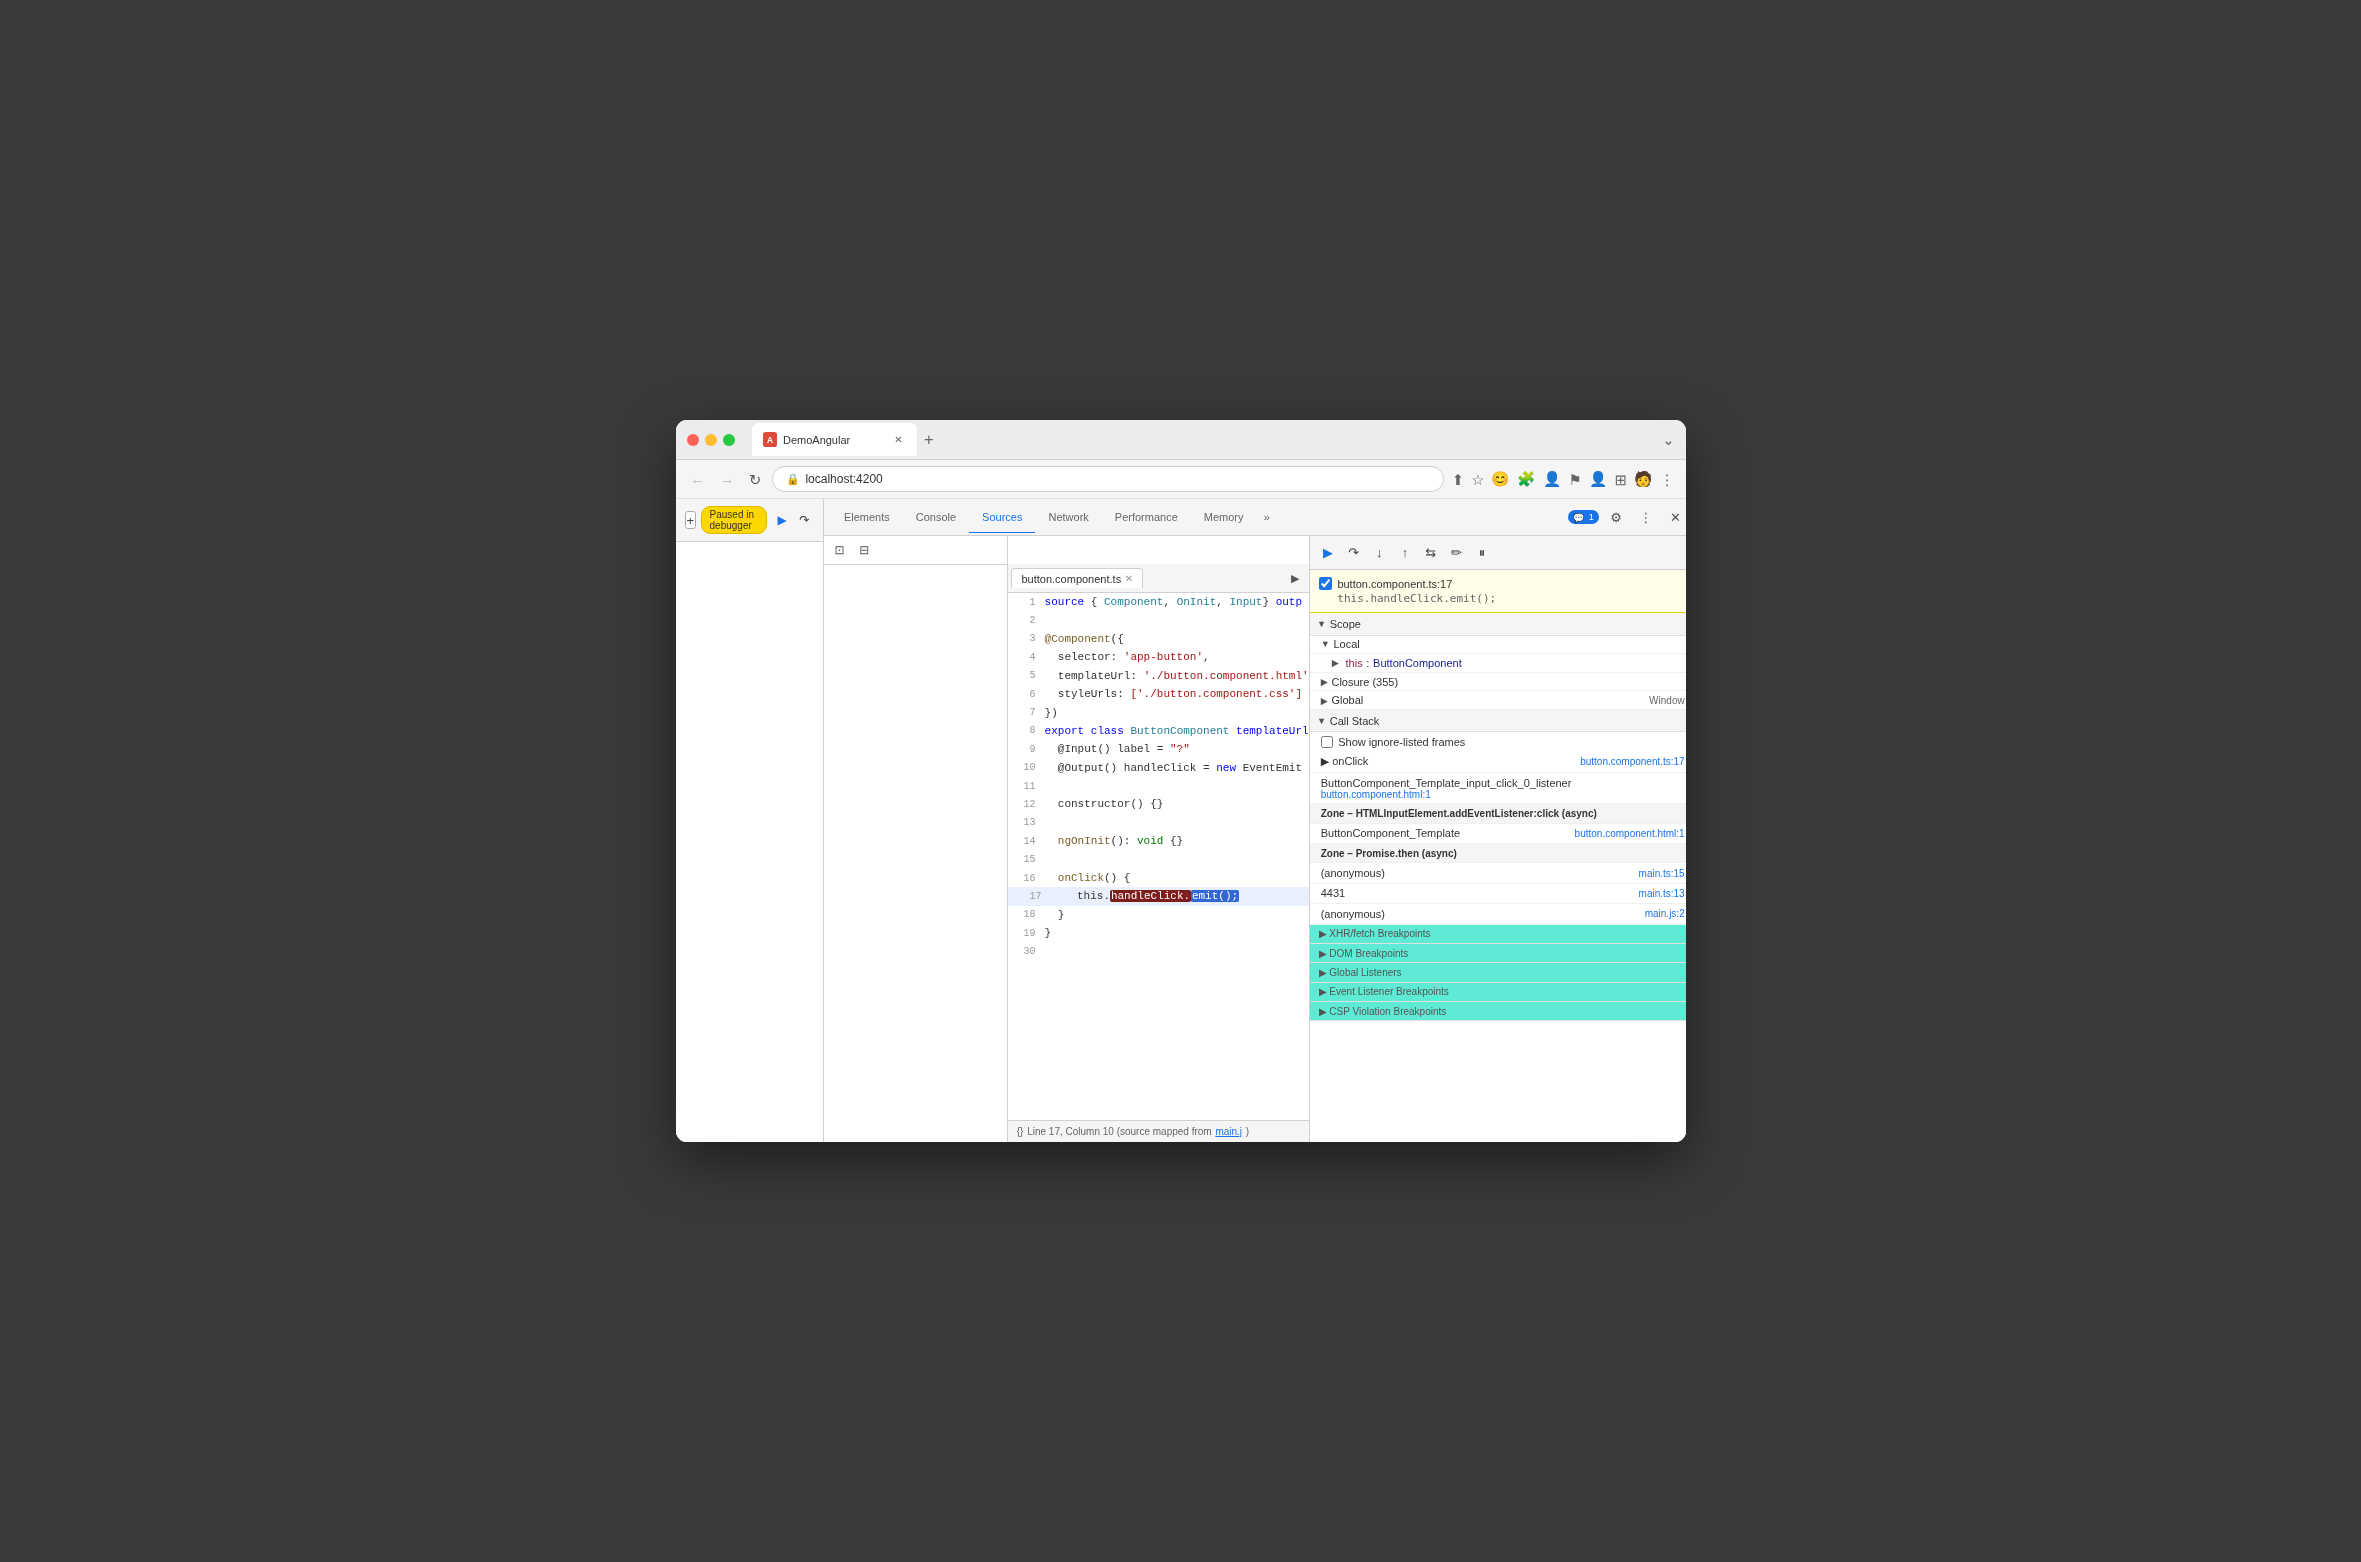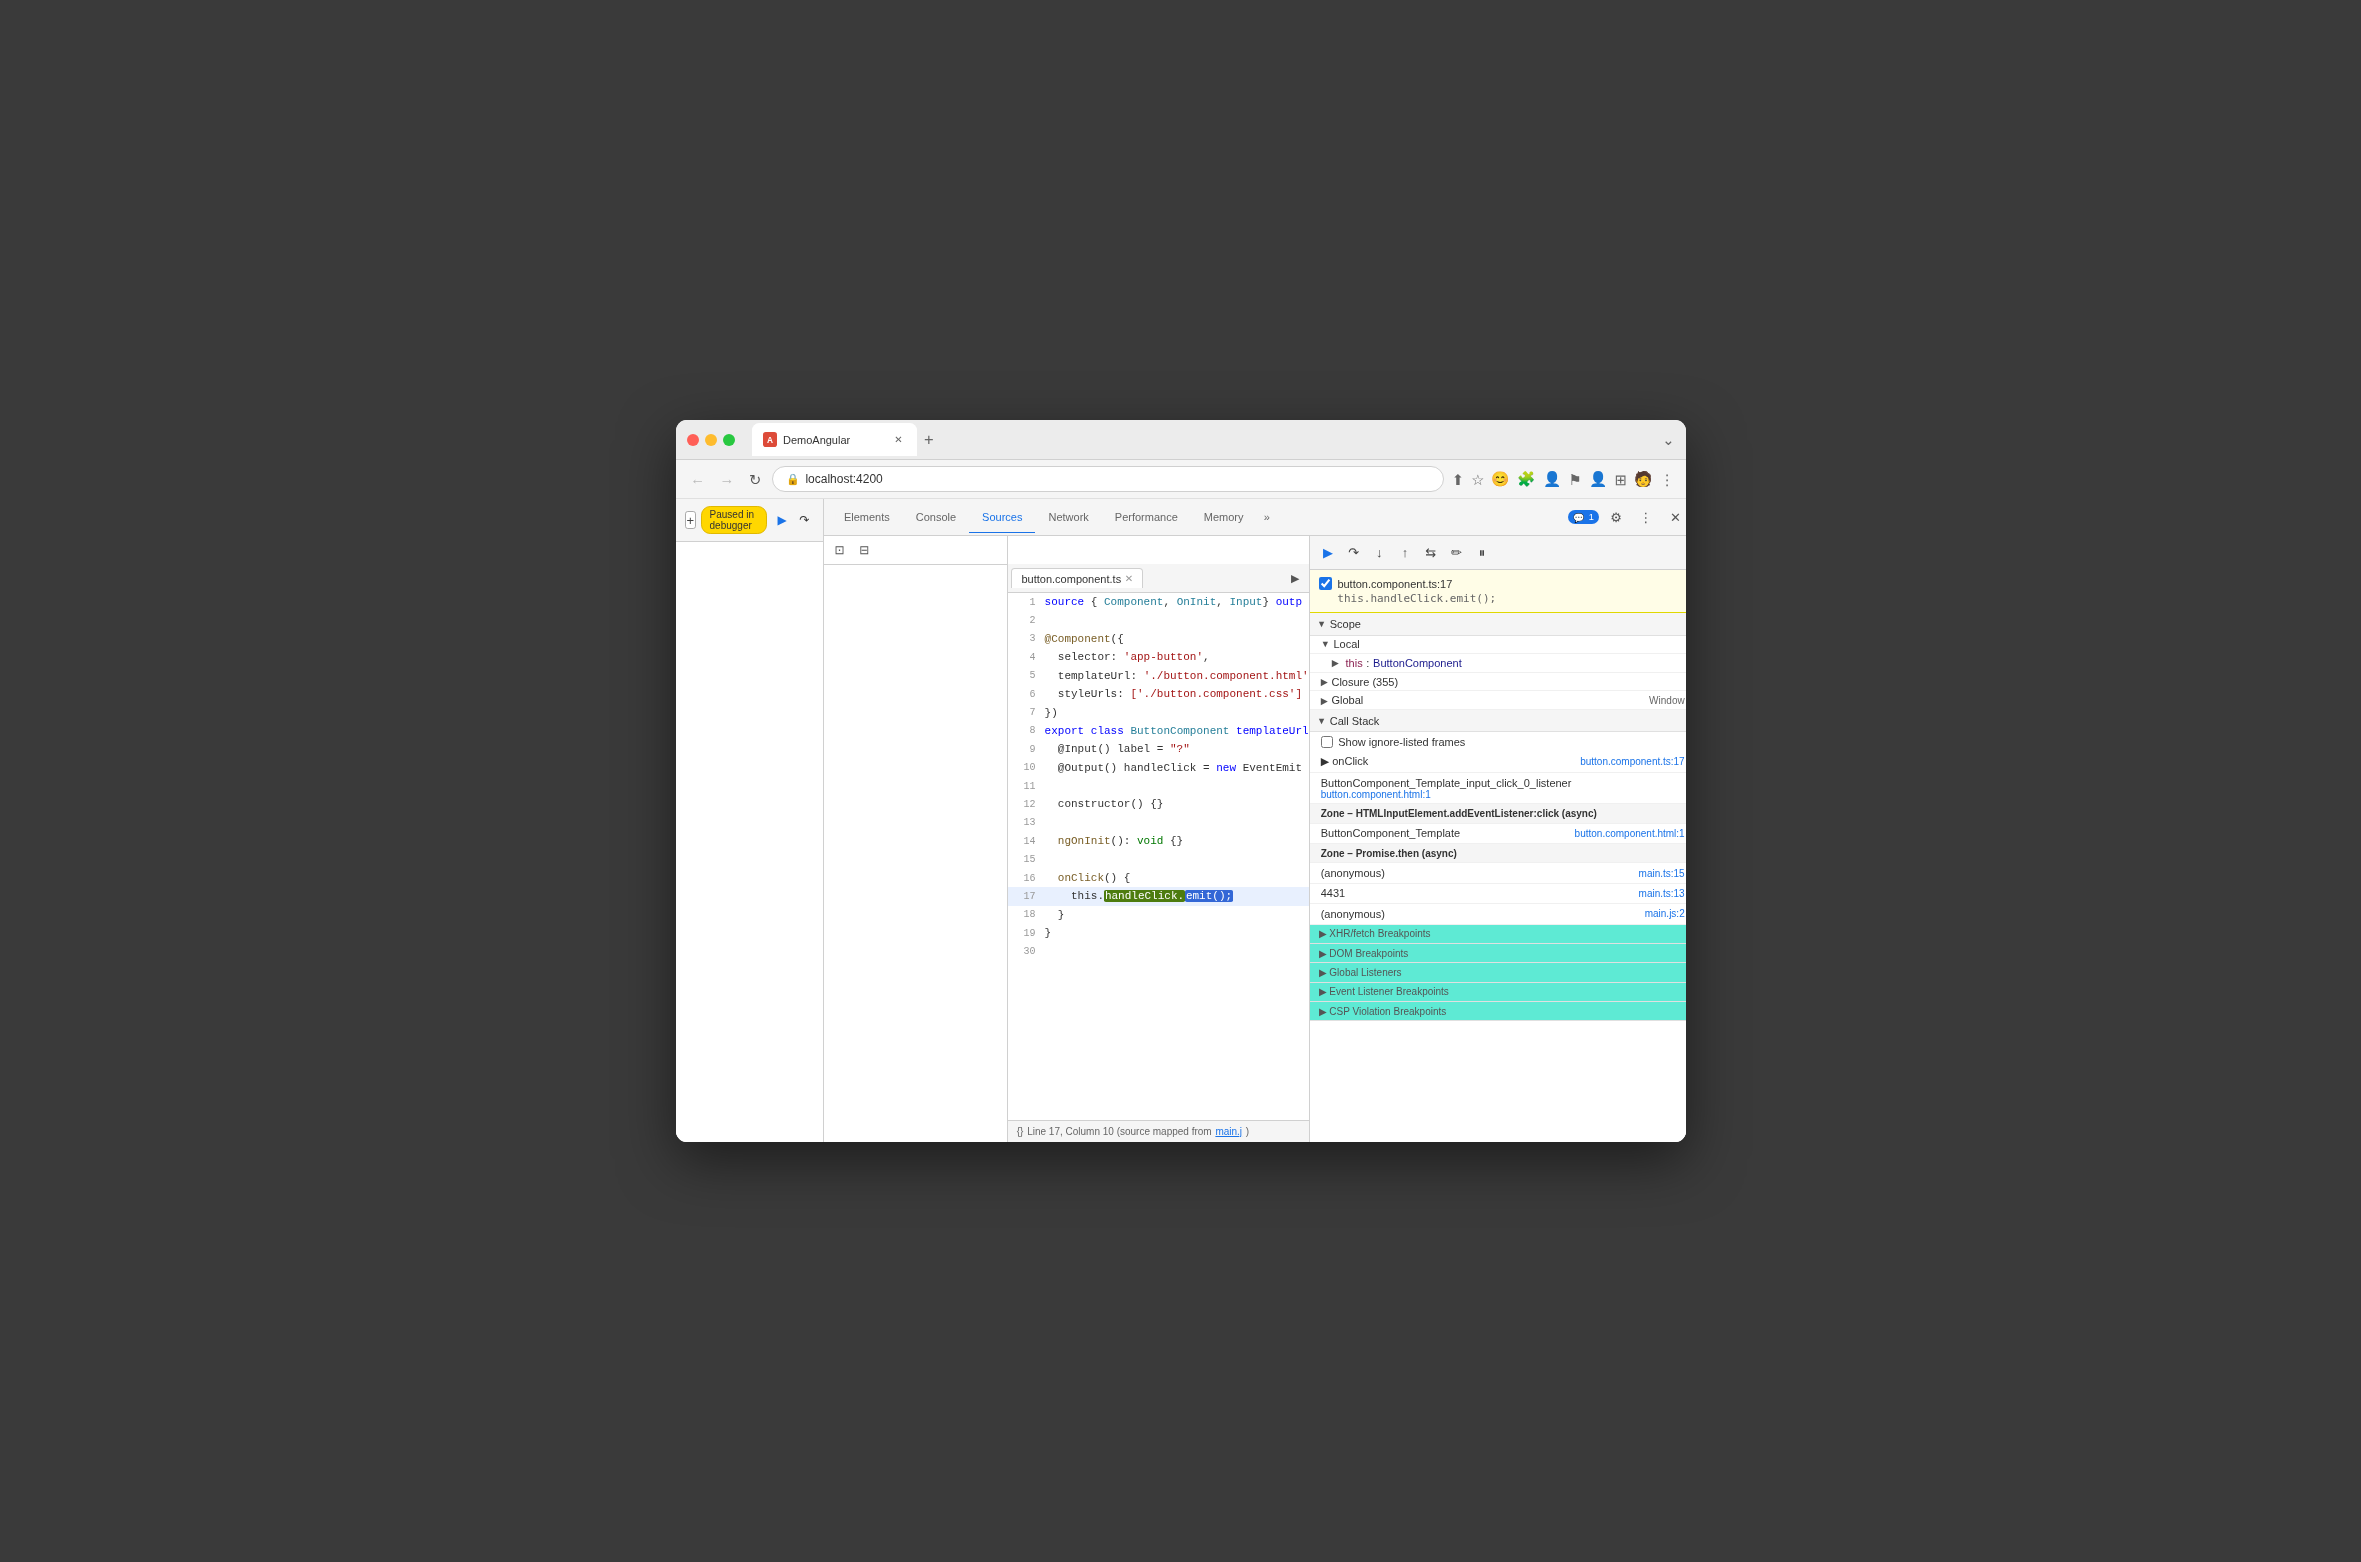--- a/index.html
+++ b/index.html
@@ -306,20 +306,21 @@
       background: #fff;
     }
     .code-line {
       display: flex;
       align-items: center;
       height: 18.4px;
       padding: 0;
     }
     .code-line.active {
       background: #e8f0fe;
+      padding-left: 6px;
     }
     .line-num {
       width: 37px;
       text-align: right;
       padding-right: 9.2px;
       color: #999;
       font-size: 10px;
       flex-shrink: 0;
       user-select: none;
     }
@@ -611,21 +612,21 @@
             <div class="code-line">
               <span class="line-num">15</span>
               <span class="line-content"></span>
             </div>
             <div class="code-line">
               <span class="line-num">16</span>
               <span class="line-content">  <span class="dec">onClick</span>() {</span>
             </div>
             <div class="code-line active">
               <span class="line-num">17</span>
-              <span class="line-content">    this.<span style="background:#4d7c0f;color:#fff;border-radius:1.8px;padding:0 0.9px">handleClick.</span><span style="background:#3367d6;color:#fff;border-radius:1.8px;padding:0 0.9px">emit();</span></span>
+              <span class="line-content">    this.<span style="background:#7f1d1d;color:#fff;border-radius:1.8px;padding:0 0.9px">handleClick.</span><span style="background:#3367d6;color:#fff;border-radius:1.8px;padding:0 0.9px">emit();</span></span>
             </div>
             <div class="code-line">
               <span class="line-num">18</span>
               <span class="line-content">  }</span>
             </div>
             <div class="code-line">
               <span class="line-num">19</span>
               <span class="line-content">}</span>
             </div>
             <div class="code-line">

